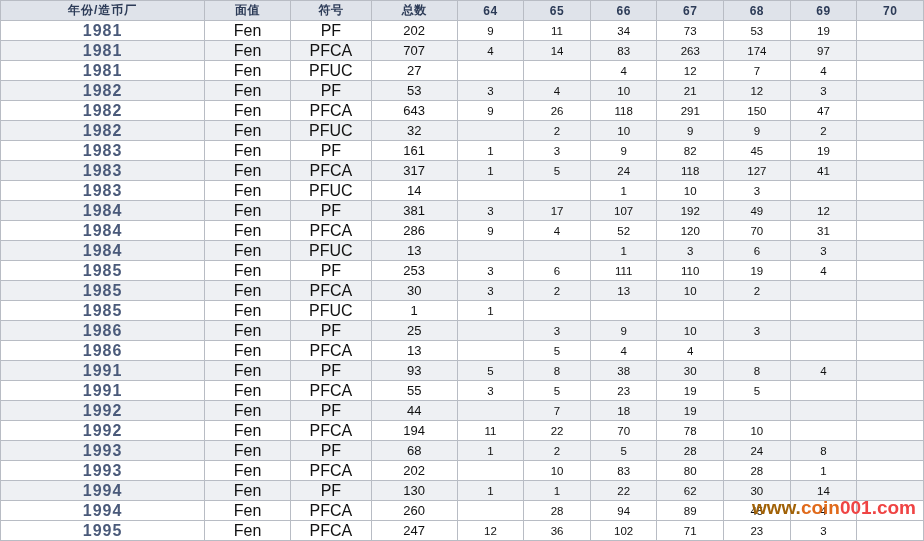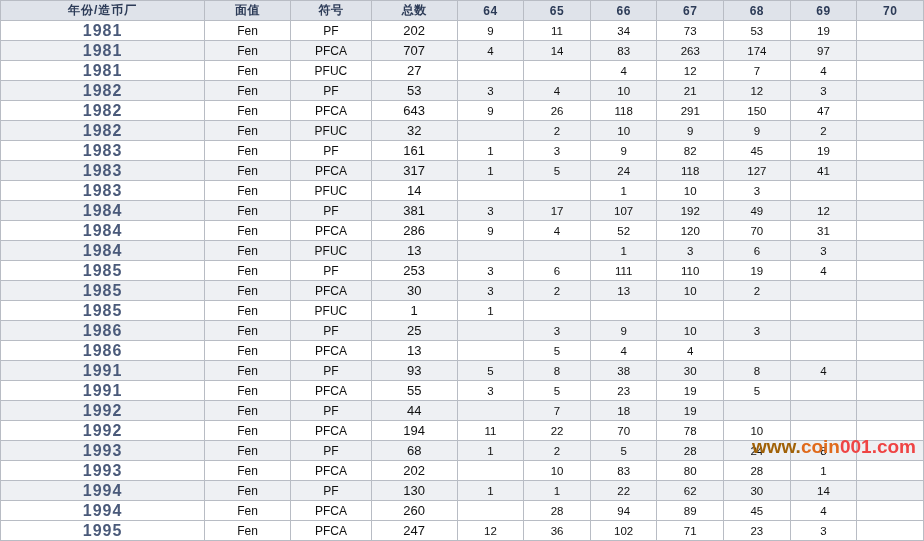--- a/index.html
+++ b/index.html
@@ -9,21 +9,21 @@
   }
   body {
     width: 924px;
     height: 541px;
     overflow: hidden;
     font-family: "Liberation Sans", sans-serif;
   }
   .table-wrap {
     position: relative;
     width: 924px;
-    height: 480px;
+    height: 541px;
   }
   table.grade-table {
     border-collapse: collapse;
     width: 924px;
     table-layout: fixed;
     font-size: 11px;
   }
   table.grade-table th,
   table.grade-table td {
     border: 1px solid #b8bcc4;
@@ -53,21 +53,21 @@
     background: #eef0f3;
   }
   td.year {
     color: #4a5a7a;
     font-weight: bold;
     font-size: 16px;
     letter-spacing: 1px;
   }
   td.denom, td.sym {
     color: #111111;
-    font-size: 12px;
+    font-size: 16px;
   }
   td.total {
     color: #111111;
     font-size: 13px;
   }
   td.grade {
     color: #111111;
     font-size: 11.5px;
   }
   .watermark {

